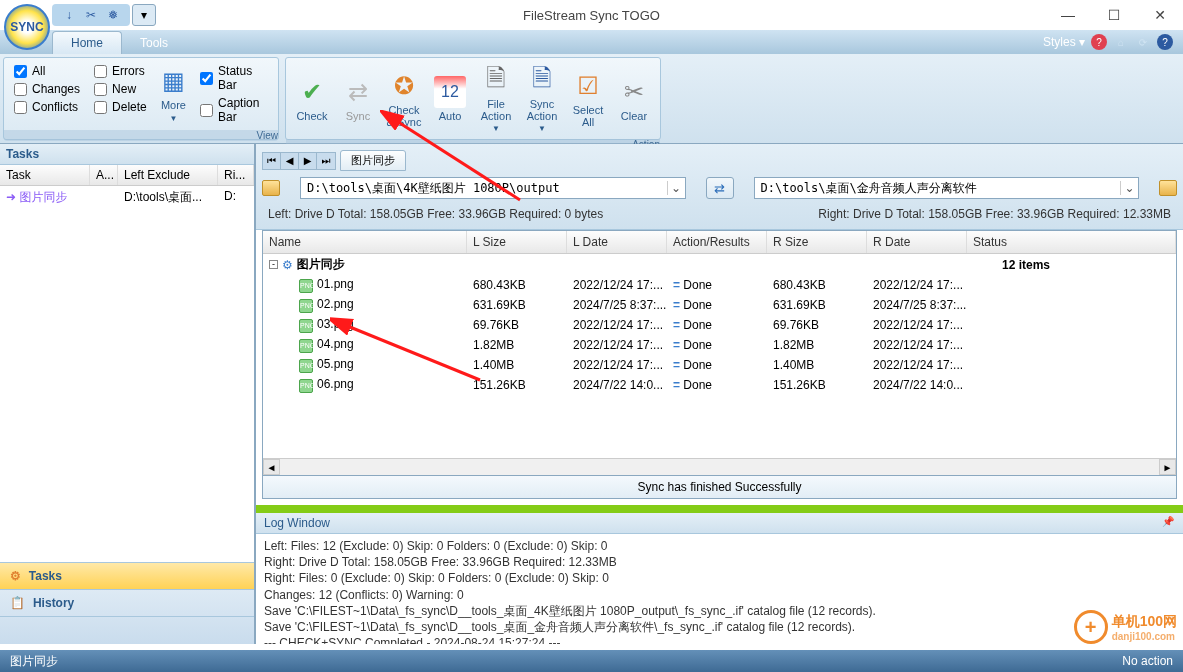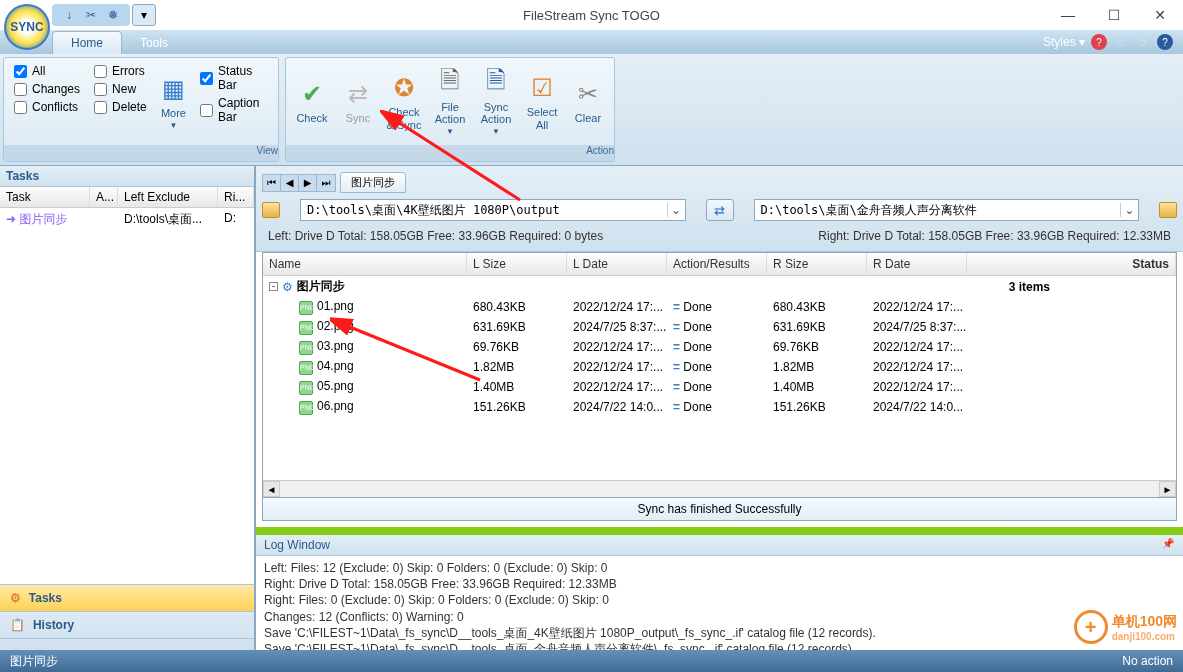--- a/index.html
+++ b/index.html
@@ -17,21 +17,21 @@
 
 .tabsrow { height: 24px; background: linear-gradient(#cfe3f2, #a8c7dd); display: flex; align-items: stretch; padding-left: 0; }
 .logo { width: 46px; height: 46px; position: absolute; top: 4px; left: 4px; z-index: 10; background: radial-gradient(circle,#fff 20%,#ffe34a 55%, #3a7dcc 90%); border: 2px solid #3a7dcc; border-radius: 50%; display:flex;align-items:center;justify-content:center;font-weight:bold;color:#2c5aa0;font-size:10px; }
 .tabs { margin-left: 52px; display: flex; align-items: end; }
 .tab { padding: 4px 18px; color: #fff; cursor: pointer; }
 .tab.active { background: linear-gradient(#f4f9fd,#d8e8f4); color: #2b5b8b; border-radius: 4px 4px 0 0; border:1px solid #9bb8ce; border-bottom:none;}
 .tabright { margin-left: auto; display: flex; align-items: center; gap: 6px; padding-right: 10px; color: #fff; }
 .tabright .ico { width:16px;height:16px;border-radius:50%;display:flex;align-items:center;justify-content:center;font-size:10px;}
 
 
-.ribbon { height: 112px; background: linear-gradient(#e4eff7,#cfe1ee); display: flex; border-bottom: 1px solid #8aa8c0; }
+.ribbon { height: 90px; background: linear-gradient(#e4eff7,#cfe1ee); display: flex; border-bottom: 1px solid #8aa8c0; }
 .group { border: 1px solid #a8c7dd; border-radius: 3px; margin: 3px; background: linear-gradient(#f1f7fb,#dbe9f3); display: flex; flex-direction: column; }
 .group-body { flex: 1; display: flex; padding: 4px; gap: 2px; }
 .group-caption { height: 16px; text-align: right; font-size: 10px; color: #3e6a94; background: rgba(160,190,215,0.4); border-radius: 0 0 3px 3px; }
 .chkcol { display: flex; flex-direction: column; gap: 4px; padding: 2px 6px; }
 .chk { display: flex; align-items: center; gap: 5px; }
 .chk input { width: 13px; height: 13px; }
 .bigbtn { width: 44px; display: flex; flex-direction: column; align-items: center; justify-content: center; gap: 2px; padding: 2px; border-radius: 3px; cursor: pointer; }
 .bigbtn .bicon { width: 32px; height: 32px; display: flex; align-items: center; justify-content: center; font-size: 24px; }
 .bigbtn .blabel { font-size: 11px; text-align: center; line-height: 1.1; color: #2b5b8b; }
 .bigbtn.disabled .blabel { color:#999; }
@@ -67,21 +67,21 @@
 .diskinfo { display:flex; justify-content:space-between; padding:2px 6px; font-size:12px; color:#333;}
 
 
 .filegrid { flex: 1; border: 1px solid #8aa8c0; margin: 0 6px; background: #fff; display:flex;flex-direction:column; }
 .fg-head { display: flex; background: linear-gradient(#fdfdfd,#e8e8e8); border-bottom: 1px solid #ccc; }
 .fg-head div { padding: 4px 6px; border-right: 1px solid #ddd; font-size: 12px; color: #333; }
 .fg-body { flex:1; overflow:auto; position:relative;}
 .fg-row { display: flex; align-items: center; height: 20px; }
 .fg-row > div { padding: 0 6px; white-space: nowrap; overflow: hidden; font-size: 12px; }
 .fg-group { display:flex;align-items:center;padding:2px 6px;gap:4px;}
-.c-name{width:204px;} .c-lsize{width:100px;} .c-ldate{width:100px;} .c-act{width:100px;} .c-rsize{width:100px;} .c-rdate{width:100px;} .c-stat{flex:1;font-weight:bold;text-align:right;}
+.c-name{width:204px;} .c-lsize{width:100px;} .c-ldate{width:100px;} .c-act{width:100px;} .c-rsize{width:100px;} .c-rdate{width:100px;} .c-stat{flex:1;font-weight:normal;}
 .png-ico{width:14px;height:14px;display:inline-block;background:#8fd68f;border:1px solid #4ca54c;border-radius:2px;margin-right:4px;font-size:7px;color:#fff;text-align:center;line-height:12px;}
 .fg-row .c-name{padding-left:36px;}
 .eq{color:#3a7dcc;font-weight:bold;}
 .hscroll{height:17px;background:#f0f0f0;border-top:1px solid #ccc;display:flex;}
 .hscroll .ar{width:17px;text-align:center;border:1px solid #ccc;background:#e8e8e8;font-size:10px;line-height:15px;}
 .hscroll .track{flex:1;}
 .syncstatus { border:1px solid #8aa8c0; border-top:none; margin:0 6px 6px 6px; text-align:center;padding:4px;background:linear-gradient(#f4f9fd,#e2edf5); }
 
 
 .logwin { border-top: 8px solid #84cc16; }
@@ -192,20 +192,24 @@
           <div class="blabel">Check</div>
         </div>
       <div class="bigbtn disabled">
           <div class="bicon" style="color:#bbb;">⇄</div>
           <div class="blabel">Sync</div>
         </div>
       <div class="bigbtn">
           <div class="bicon" style="color:#e0842c;">✪</div>
           <div class="blabel" style="white-space:pre;">Check
 &amp; Sync</div>
+        </div>
+      <div class="bigbtn">
+          <div class="bicon" style="color:#2c5aa0;background:linear-gradient(#f66,#fff 40%);border-radius:3px;font-size:16px;">12</div>
+          <div class="blabel">Auto</div>
         </div>
       <div class="bigbtn">
           <div class="bicon" style="color:#666;">🗎</div>
           <div class="blabel" style="white-space:pre;">File
 Action</div>
           <div class="dd-tri">▼</div>
         </div>
       <div class="bigbtn">
           <div class="bicon" style="color:#2c5aa0;">🗎</div>
           <div class="blabel" style="white-space:pre;">Sync
@@ -296,21 +300,21 @@
         <div class="c-act">Action/Results</div>
         <div class="c-rsize">R Size</div>
         <div class="c-rdate">R Date</div>
         <div class="c-stat">Status</div>
       </div>
       <div class="fg-body" id="fgbody">
         <div class="fg-group">
           <span style="border:1px solid #888;width:9px;height:9px;line-height:7px;text-align:center;font-size:9px;">-</span>
           <span style="color:#3a7dcc;">⚙</span>
           <b>图片同步</b>
-          <span style="margin-left:auto;font-weight:bold;padding-right:120px;">3 items</span>
+          <span style="margin-left:auto;font-weight:bold;padding-right:120px;">12 items</span>
         </div>
       <div class="fg-row">
             <div class="c-name"><span class="png-ico">PNG</span>01.png</div>
             <div class="c-lsize">680.43KB</div>
             <div class="c-ldate">2022/12/24 17:...</div>
             <div class="c-act"><span class="eq">=</span> Done</div>
             <div class="c-rsize">680.43KB</div>
             <div class="c-rdate">2022/12/24 17:...</div>
             <div class="c-stat"></div>
           </div>

